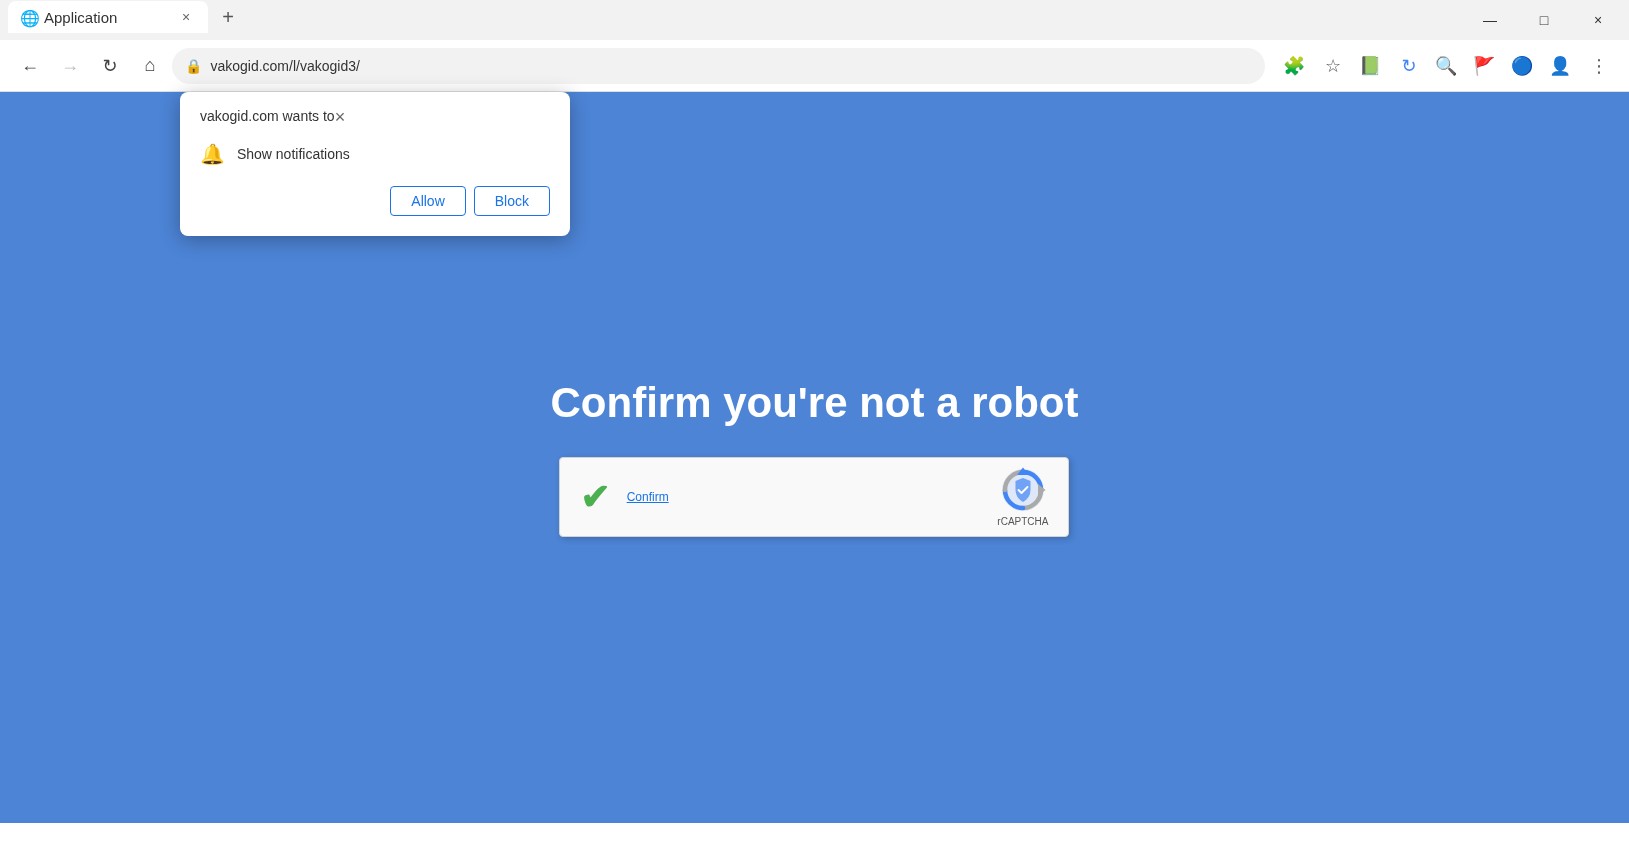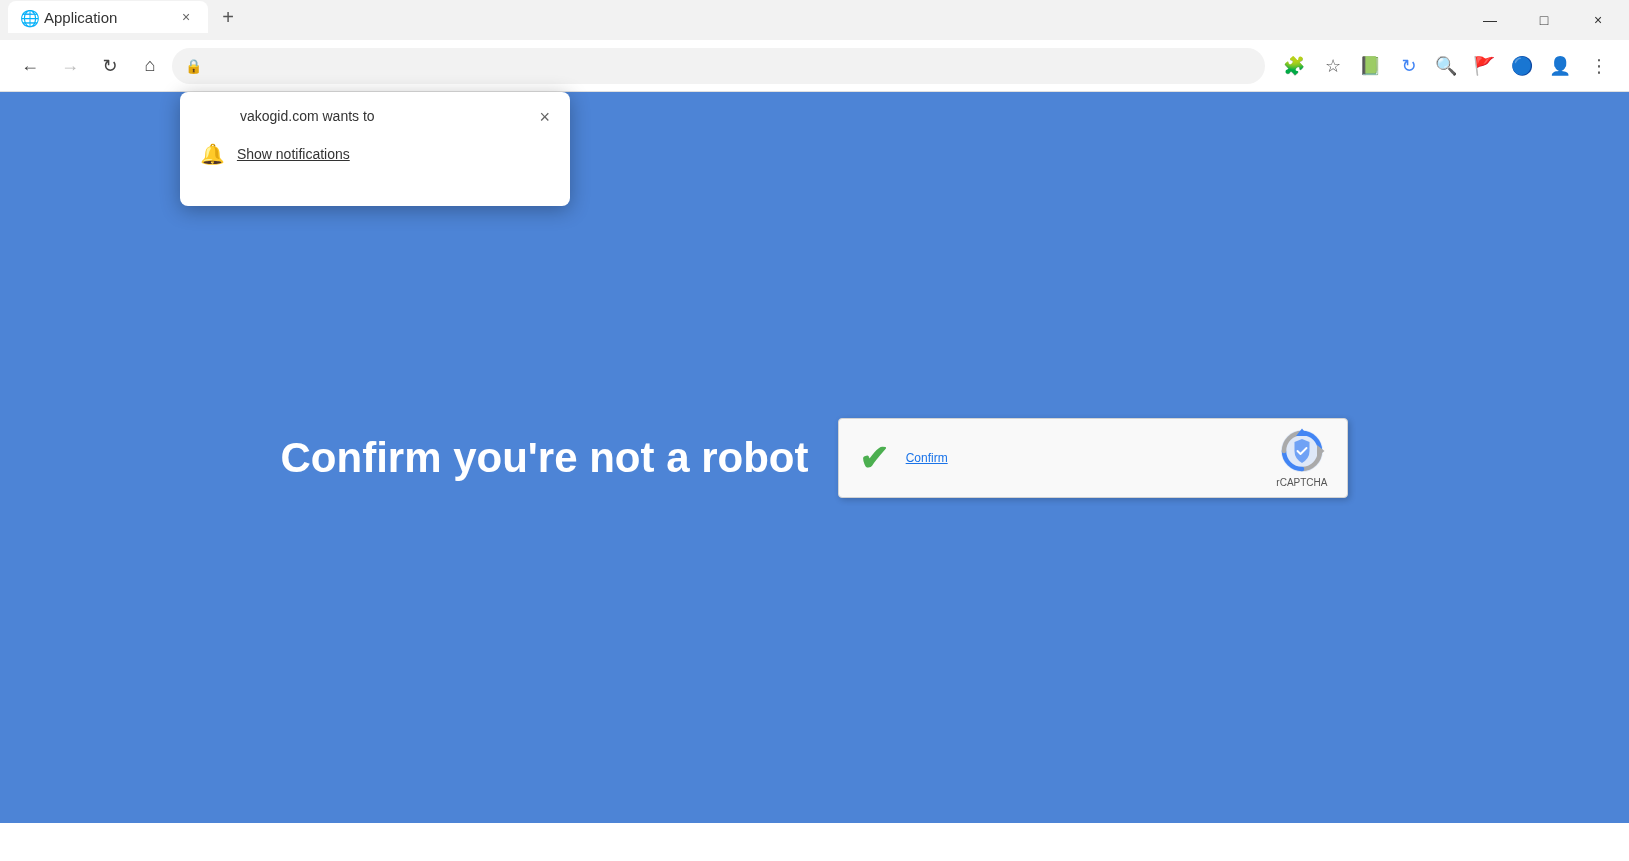--- a/index.html
+++ b/index.html
@@ -167,21 +167,21 @@
       height: calc(861px - 130px);
       background: #4d84d6;
       display: flex;
       align-items: center;
       justify-content: center;
       position: relative;
     }
 
     .main-content {
       display: flex;
-      flex-direction: row;
+      flex-direction: column;
       align-items: center;
       gap: 30px;
     }
 
     .captcha-title {
       color: #fff;
       font-size: 42px;
       font-weight: bold;
       text-align: center;
     }
@@ -239,24 +239,22 @@
       background: #fff;
       border-radius: 8px;
       box-shadow: 0 4px 20px rgba(0,0,0,0.3);
       width: 390px;
       padding: 16px 20px 20px 20px;
       z-index: 100;
     }
 
     .popup-header {
       display: flex;
-      justify-content: space-between;
       align-items: flex-start;
       margin-bottom: 16px;
-      margin-left: 40px;
     }
 
     .popup-title {
       font-size: 14px;
       color: #333;
       font-weight: normal;
     }
 
     .popup-close-btn {
       background: none;
@@ -276,21 +274,20 @@
     }
 
     .bell-icon {
       font-size: 20px;
       color: #333;
     }
 
     .notification-label {
       font-size: 14px;
       color: #333;
-      text-decoration: underline;
     }
 
     .popup-buttons {
       display: flex;
       justify-content: flex-end;
       gap: 8px;
     }
 
     .popup-btn {
       padding: 6px 20px;
@@ -329,20 +326,21 @@
 </div>
 
 <div class="nav-bar">
   <button class="nav-btn">←</button>
   <button class="nav-btn disabled">→</button>
   <button class="nav-btn">↻</button>
   <button class="nav-btn">⌂</button>
 
   <div class="address-bar-container">
     <span class="lock-icon">🔒</span>
+    <input class="address-input" type="text" value="vakogid.com/l/vakogid3/" style="">
   </div>
 
   <div class="toolbar-icons">
     <button class="toolbar-icon-btn">🧩</button>
     <button class="toolbar-icon-btn">☆</button>
     <button class="toolbar-icon-btn">📗</button>
     <button class="toolbar-icon-btn" style="color:#4285f4;">↻</button>
     <button class="toolbar-icon-btn">🔍</button>
     <button class="toolbar-icon-btn">🚩</button>
     <button class="toolbar-icon-btn">🔵</button>
@@ -355,20 +353,24 @@
 
   <div class="notification-popup">
     <div class="popup-header">
       <span class="popup-title">vakogid.com wants to</span>
       <button class="popup-close-btn">×</button>
     </div>
     <div class="popup-notification-row">
       <span class="bell-icon">🔔</span>
       <span class="notification-label">Show notifications</span>
     </div>
+    <div class="popup-buttons">
+      <button class="popup-btn">Allow</button>
+      <button class="popup-btn">Block</button>
+    </div>
   </div>
 
   <div class="main-content">
     <h1 class="captcha-title">Confirm you're not a robot</h1>
 
     <div class="captcha-widget">
       <div class="captcha-checkbox-area">
         <span class="captcha-checkmark">✔</span>
         <a class="captcha-link" href="#">Confirm</a>
       </div>

